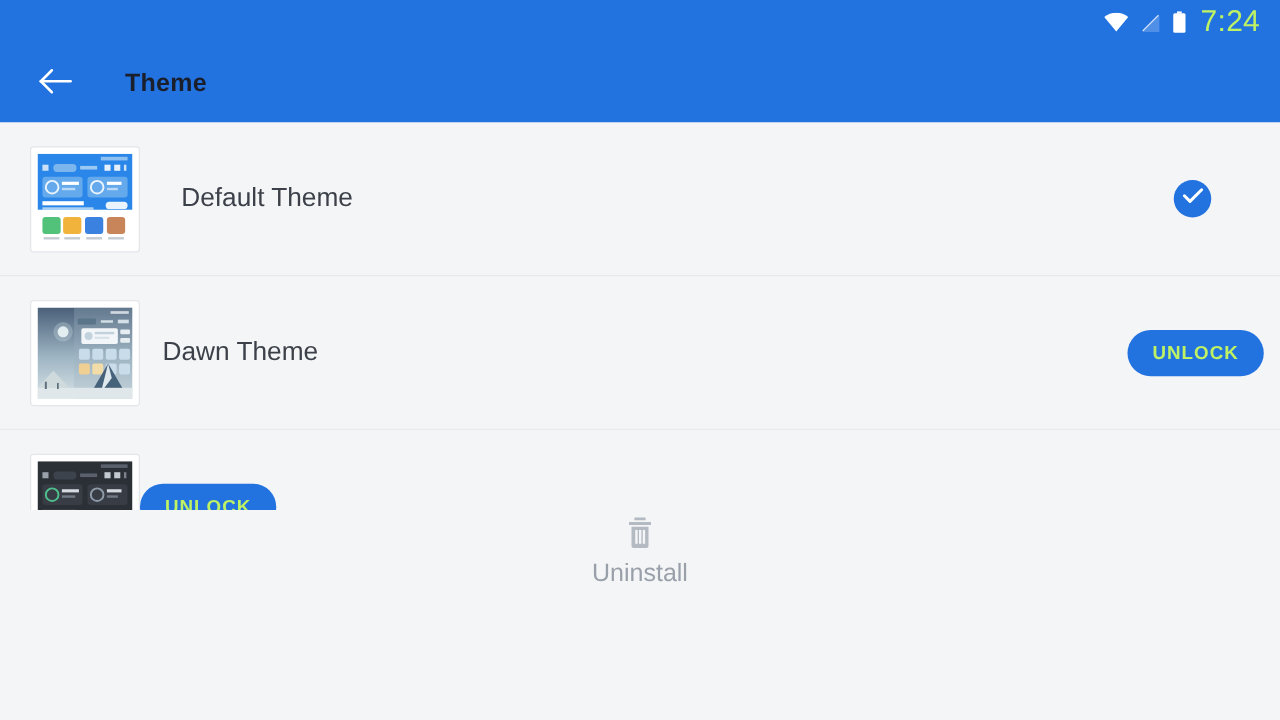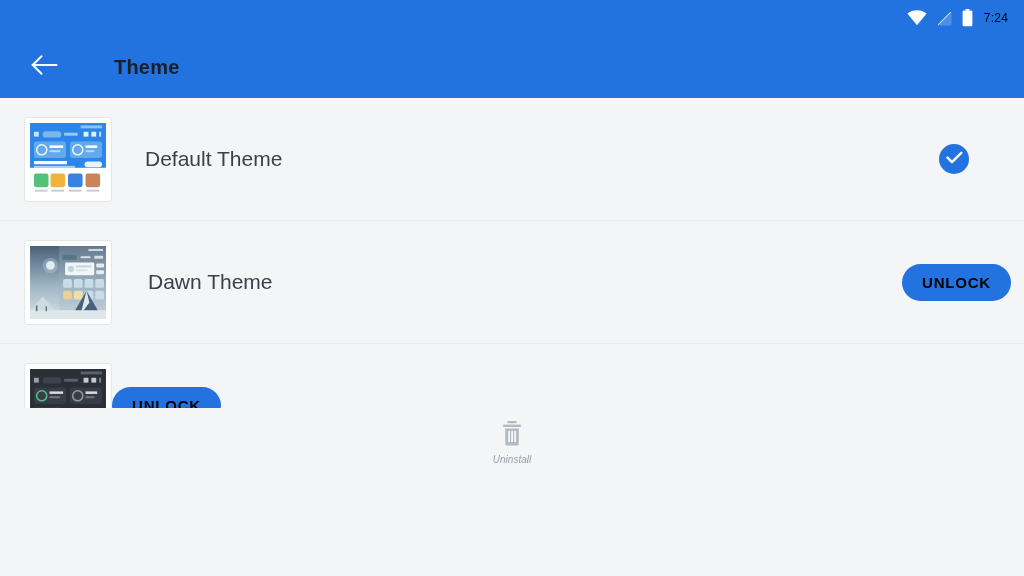--- a/index.html
+++ b/index.html
@@ -15,42 +15,42 @@
     height: 36px;
     background: #2272e0;
     display: flex;
     align-items: center;
     justify-content: flex-end;
     padding-right: 16px;
     gap: 9px;
   }
   .sb-icon { display: flex; align-items: center; }
   .sb-clock {
-    color: #000000;
-    font-size: 12px;
+    color: #bef264;
+    font-size: 24px;
     font-weight: 400;
     letter-spacing: .2px;
     margin-left: 2px;
   }
 
   
   .appbar {
     height: 62px;
     background: #2272e0;
     display: flex;
     align-items: center;
     padding-left: 22px;
   }
   .back-btn {
     width: 44px; height: 44px;
     display: flex; align-items: center; justify-content: center;
     cursor: pointer;
   }
   .appbar-title {
-    margin-left: 48px;
+    margin-left: 34px;
     font-size: 20px;
     font-weight: bold;
     color: #1a1f2b;
     letter-spacing: .2px;
   }
 
   
   .list {
     position: relative;
     height: 378px;
@@ -75,34 +75,34 @@
     overflow: hidden;
   }
   .thumb { width: 100%; height: 100%; display: block; }
   .row-label {
     margin-left: 33px;
     font-size: 21px;
     color: #3c4149;
     font-weight: 400;
     flex: 1;
   }
-  .row-label.tight { margin-left: 36px; }
+  .row-label.tight { margin-left: 18px; }
 
   .check-badge {
     width: 30px; height: 30px;
     border-radius: 50%;
     background: #2272e0;
     display: flex; align-items: center; justify-content: center;
     margin-right: 55px;
     cursor: pointer;
     flex: none;
   }
   .unlock-btn {
     background: #2272e0;
-    color: #000000;
+    color: #bef264;
     border: none;
     border-radius: 22px;
     height: 37px;
     width: 109px;
     font-family: "Liberation Sans", sans-serif;
     font-size: 15px;
     font-weight: bold;
     letter-spacing: .8px;
     margin-right: 13px;
     cursor: pointer;
@@ -121,23 +121,22 @@
     flex-direction: column;
     gap: 3px;
     z-index: 5;
   }
   .uninstall-btn {
     display: flex; flex-direction: column;
     align-items: center; gap: 4px;
     cursor: pointer;
   }
   .uninstall-label {
-    font-size: 10px;
+    font-size: 20px;
     color: #9aa0a9;
-    font-style: italic;
   }
 </style>
 </head>
 <body>
 
 <div class="statusbar">
   <span class="sb-icon">
     <svg width="20" height="16" viewBox="0 0 20 16">
         <path d="M10 15.2 0.4 3.6C3 1.4 6.3 0.2 10 0.2s7 1.2 9.6 3.4L10 15.2z" fill="#ffffff"></path>
       </svg>

